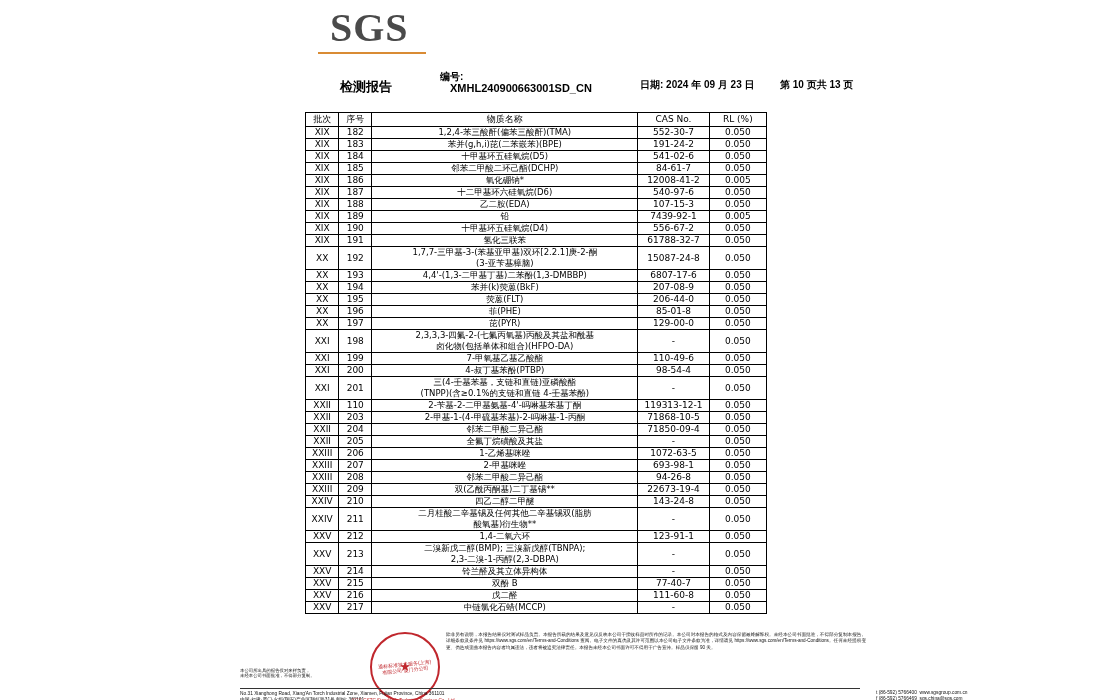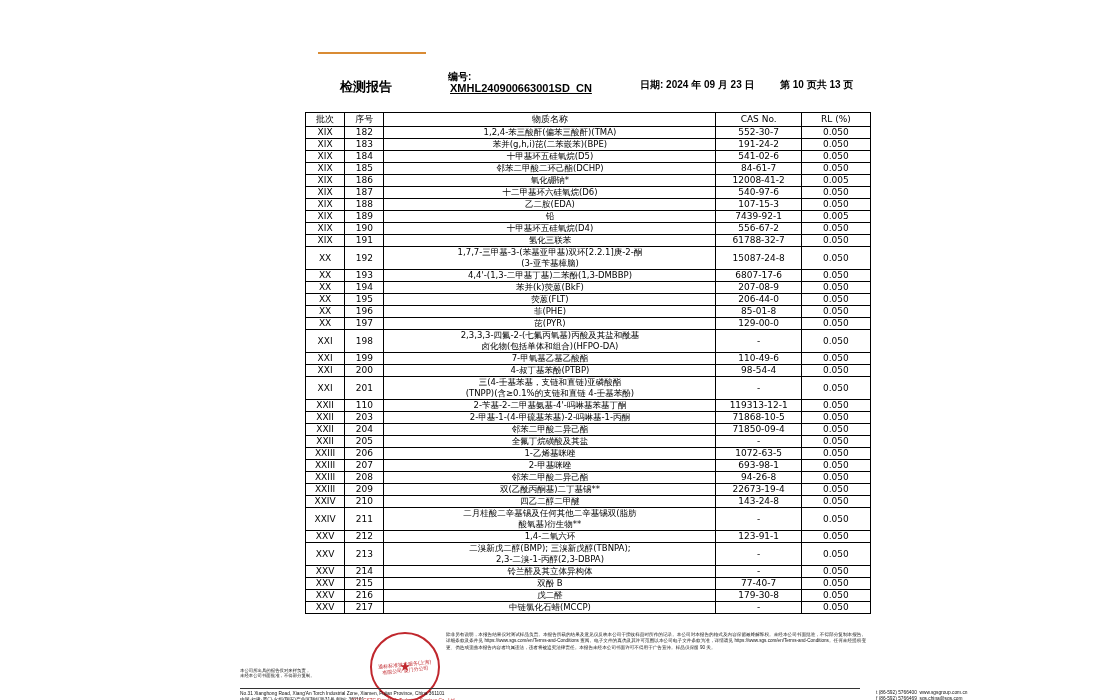--- a/index.html
+++ b/index.html
@@ -29,40 +29,39 @@
   }
   .report-head{
     position:absolute;left:330px;top:76px;width:640px;height:24px;
     font-size:11px;
   }
   .rh-title{
     position:absolute;left:10px;top:2px;font-weight:bold;font-size:13px;
     font-family:"DejaVu Sans",sans-serif;
   }
   .rh-nolabel{
-    position:absolute;left:118px;top:-6px;font-weight:bold;font-size:10px;
+    position:absolute;left:110px;top:-6px;font-weight:bold;font-size:10px;
   }
   .rh-no{
     position:absolute;left:120px;top:6px;font-weight:bold;font-size:11px;
     font-family:"Liberation Sans",sans-serif;
-    text-decoration:underline;
   }
   .rh-date{
     position:absolute;left:310px;top:2px;font-weight:bold;font-size:10px;
   }
   .rh-page{
     position:absolute;left:450px;top:2px;font-weight:bold;font-size:10px;text-align:right;
   }
   
   table.main{
     position:absolute;left:305px;top:112px;
     border-collapse:collapse;
     font-size:9px;
     font-family:"DejaVu Sans",sans-serif;
-    width:566px;
+    width:462px;
   }
   table.main th, table.main td{
     border:1px solid #000;
     padding:0 2px;
     text-align:center;
     vertical-align:middle;
     line-height:11px;
     height:11px;
   }
   table.main th{
@@ -121,20 +120,21 @@
     position:absolute;left:240px;top:36px;width:140px;
     font-size:4.4px;line-height:5.4px;color:#111;
   }
 </style>
 </head>
 <body>
 
 <div class="page">
 
   <div class="logo-wrap">
+    <div class="logo-text">SGS</div>
     <div class="logo-rule"></div>
   </div>
 
   <div class="report-head">
     <div class="rh-title">检测报告</div>
     <div class="rh-nolabel">编号:</div>
     <div class="rh-no">XMHL240900663001SD_CN</div>
     <div class="rh-date">日期: 2024 年 09 月 23 日</div>
     <div class="rh-page">第 10 页共 13 页</div>
   </div>
@@ -392,21 +392,21 @@
           <td>XXV</td>
           <td>215</td>
           <td class="name">双酚 B</td>
           <td>77-40-7</td>
           <td>0.050</td>
         </tr>
         <tr>
           <td>XXV</td>
           <td>216</td>
           <td class="name">戊二醛</td>
-          <td>179-30-8</td>
+          <td>111-60-8</td>
           <td>0.050</td>
         </tr>
         <tr>
           <td>XXV</td>
           <td>217</td>
           <td class="name">中链氯化石蜡(MCCP)</td>
           <td>-</td>
           <td>0.050</td>
         </tr>
       </tbody>

